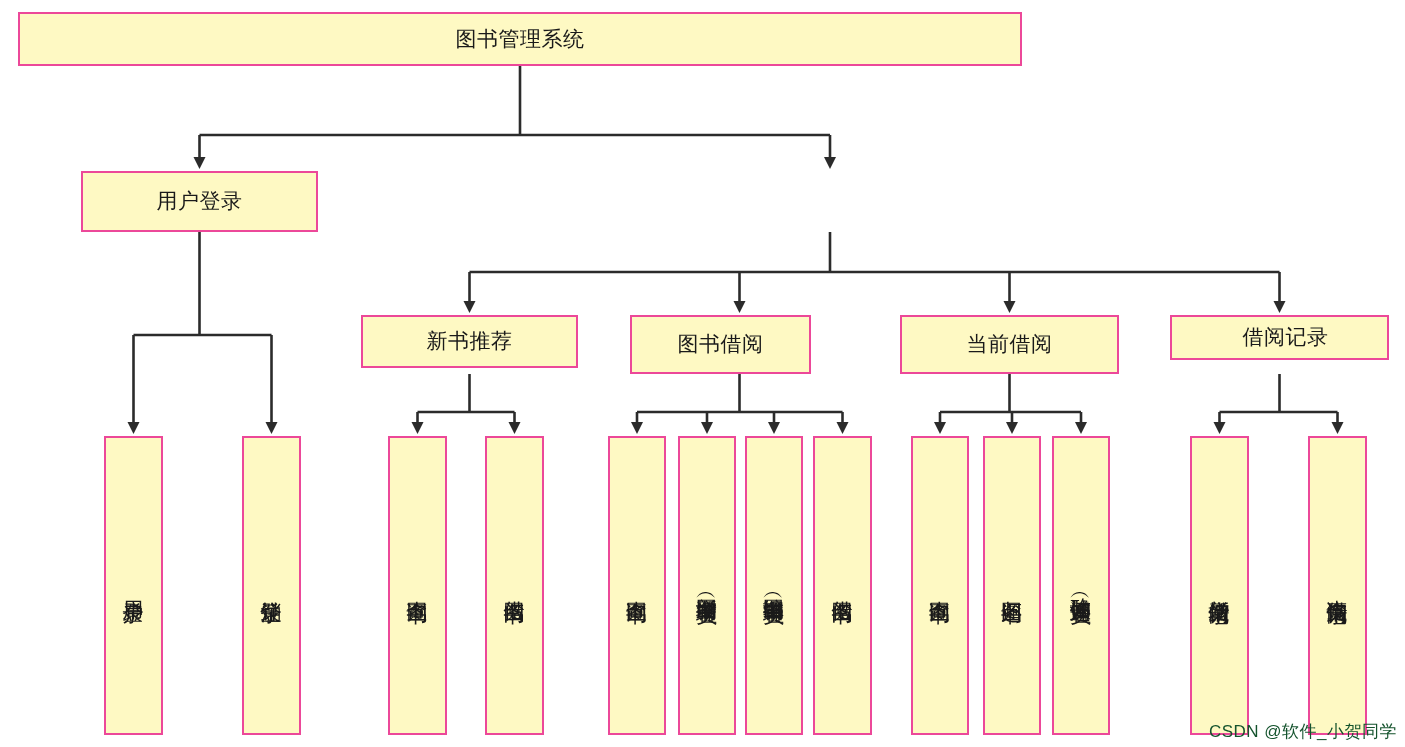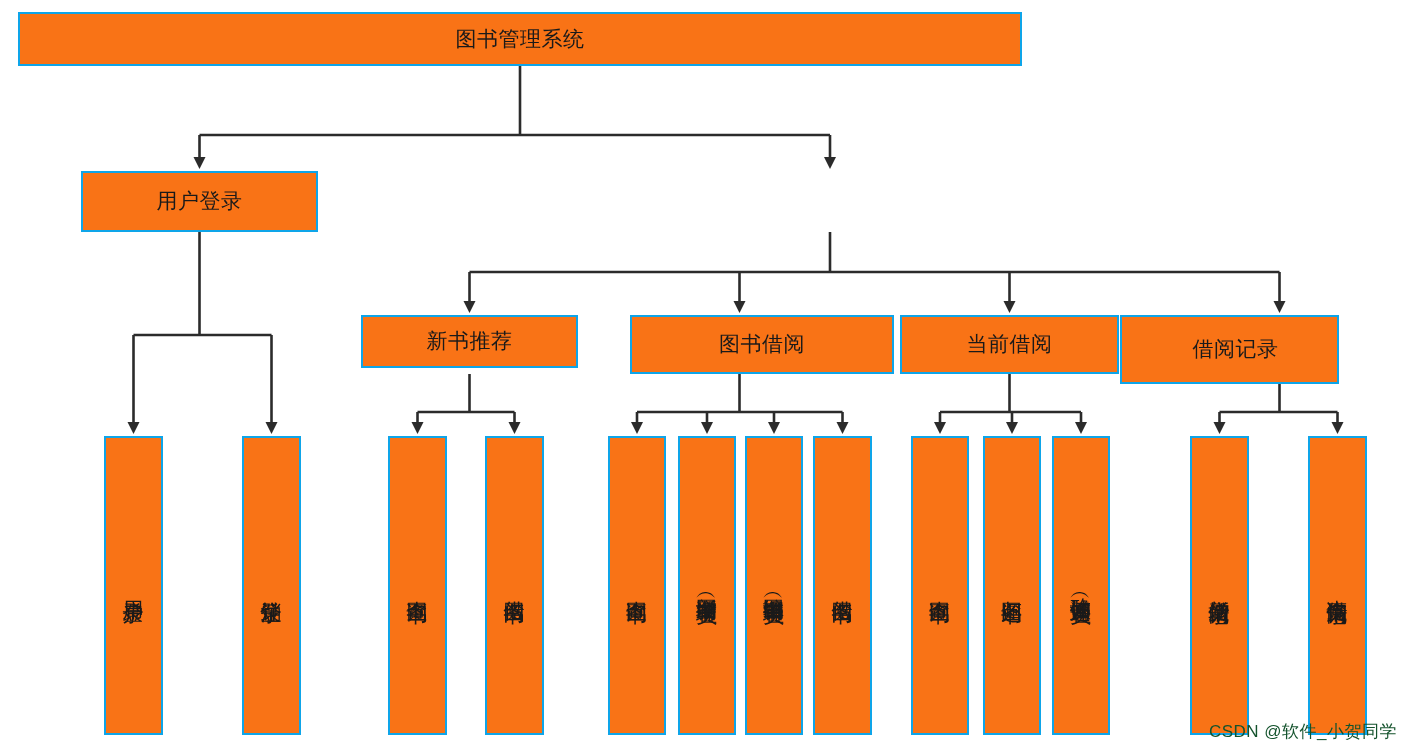--- a/index.html
+++ b/index.html
@@ -10,22 +10,22 @@
   #canvas{
     position:relative;
     width:1405px;
     height:747px;
     background:#ffffff;
     overflow:hidden;
   }
   .node{
     position:absolute;
     box-sizing:border-box;
-    background:#f97316;
-    border:2px solid #0ea5e9;
+    background:#fef9c3;
+    border:2px solid #ec4899;
     display:flex;
     align-items:center;
     justify-content:center;
     text-align:center;
   }
   .node.h{
     font-size:21px;
     line-height:1.15;
     letter-spacing:0.5px;
   }
@@ -109,23 +109,23 @@
         <path d="M1219.5,412 L1219.5,424" class="ln" marker-end="url(#ah)"></path>
         <path d="M1337.5,412 L1337.5,424" class="ln" marker-end="url(#ah)"></path>
       </g>
   </svg>
 
   <div class="node h" style="left:18px;top:12px;width:1004px;height:54px;">图书管理系统</div>
 
   <div class="node h" style="left:81px;top:171px;width:237px;height:61px;">用户登录</div>
 
   <div class="node h" style="left:361px;top:315px;width:217px;height:53px;">新书推荐</div>
-  <div class="node h" style="left:630px;top:315px;width:264px;height:59px;">图书借阅</div>
+  <div class="node h" style="left:630px;top:315px;width:181px;height:59px;">图书借阅</div>
   <div class="node h" style="left:900px;top:315px;width:219px;height:59px;">当前借阅</div>
-  <div class="node h" style="left:1120px;top:315px;width:219px;height:69px;padding-left:12px;">借阅记录</div>
+  <div class="node h" style="left:1170px;top:315px;width:219px;height:45px;padding-left:12px;">借阅记录</div>
 
   <div id="leaf-host">
       <div class="node v" style="left: 104px; top: 436px; width: 59px; height: 299px;">
         <span class="vtext">用户登录</span>
       </div>
       <div class="node v" style="left: 242px; top: 436px; width: 59px; height: 299px;">
         <span class="vtext">注销登录</span>
       </div>
       <div class="node v" style="left: 388px; top: 436px; width: 59px; height: 299px;">
         <span class="vtext">查询图书</span>

